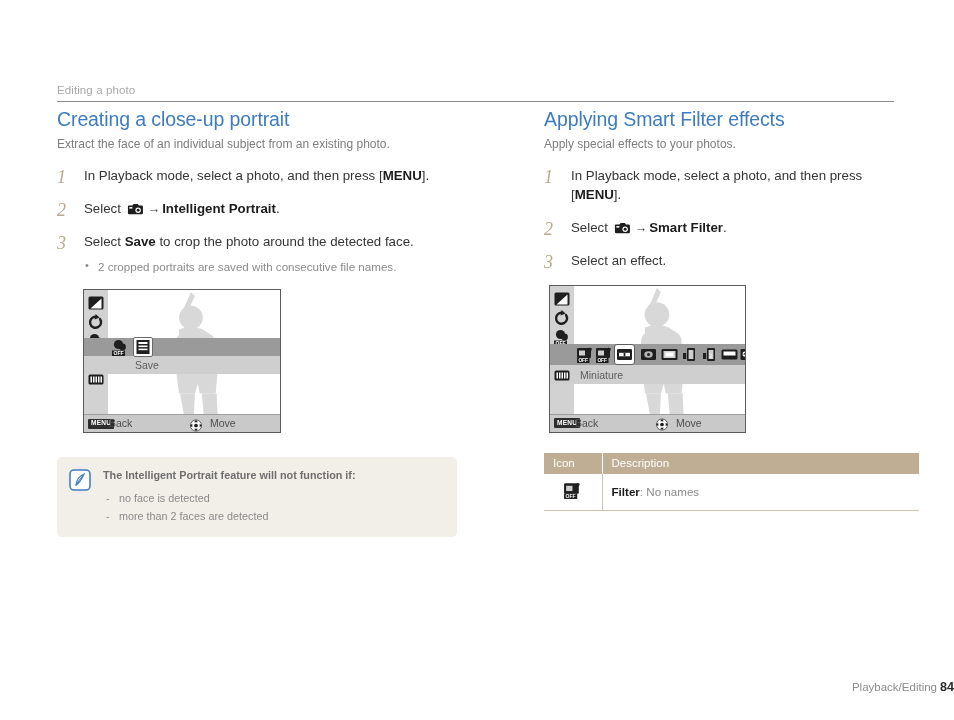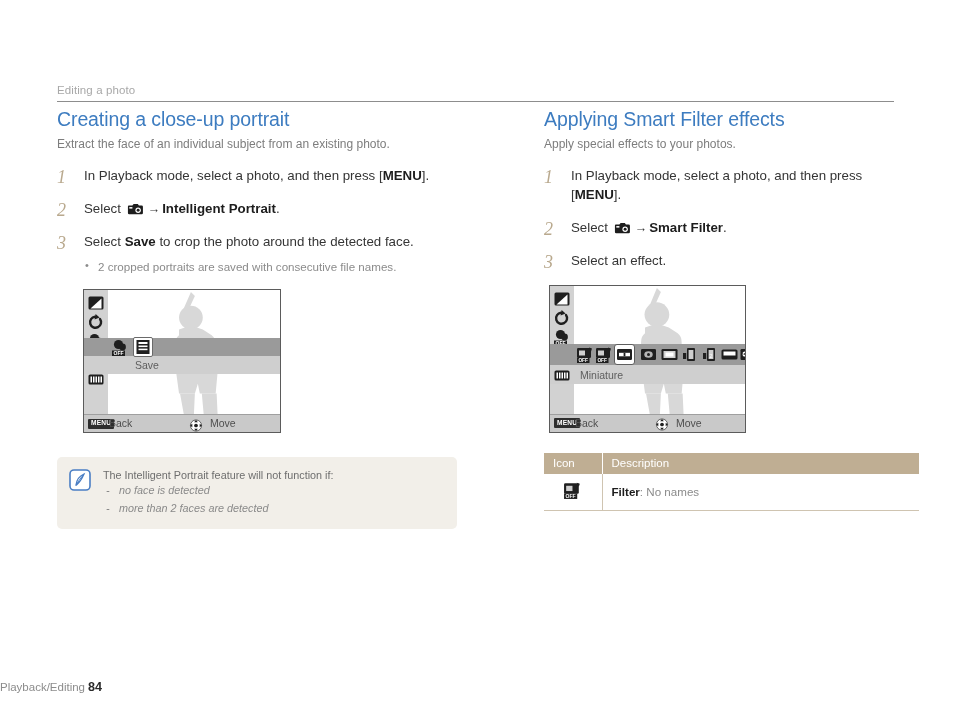--- a/index.html
+++ b/index.html
@@ -202,31 +202,31 @@
   }
   .note-icon {
     flex: 0 0 auto;
     width: 22px; height: 22px;
     margin-top: 1px;
   }
   .note-body { flex: 1 1 auto; }
   .note-title {
     font-size: 10.8px;
     color: #6e6e6e;
-    margin-bottom: 0;
+    margin-bottom: 8px;
     line-height: 1.3;
+    font-weight: bold;
   }
   .note-list { list-style: none; margin: 0; padding: 0; }
   .note-list li {
     position: relative;
     font-size: 10.8px;
     color: #8a8a8a;
     padding-left: 16px;
     line-height: 1.62;
-    font-style: italic;
   }
   .note-list li:before {
     content: "-";
     position: absolute;
     left: 3px;
     top: 0;
     color: #8a8a8a;
   }
 
   
@@ -264,21 +264,21 @@
     color: #1d1d1d;
   }
   col.c-icon { width: 58px; }
 
   
   .page-footer {
     position: absolute;
     left: 0;
     bottom: 26px;
     width: 954px;
-    text-align: left;
+    text-align: right;
     font-size: 11.5px;
     color: #8c8c8c;
   }
   .page-footer .pagenum {
     font-weight: bold;
     color: #2b2b2b;
     font-size: 12.6px;
     margin-left: 3px;
   }
 

